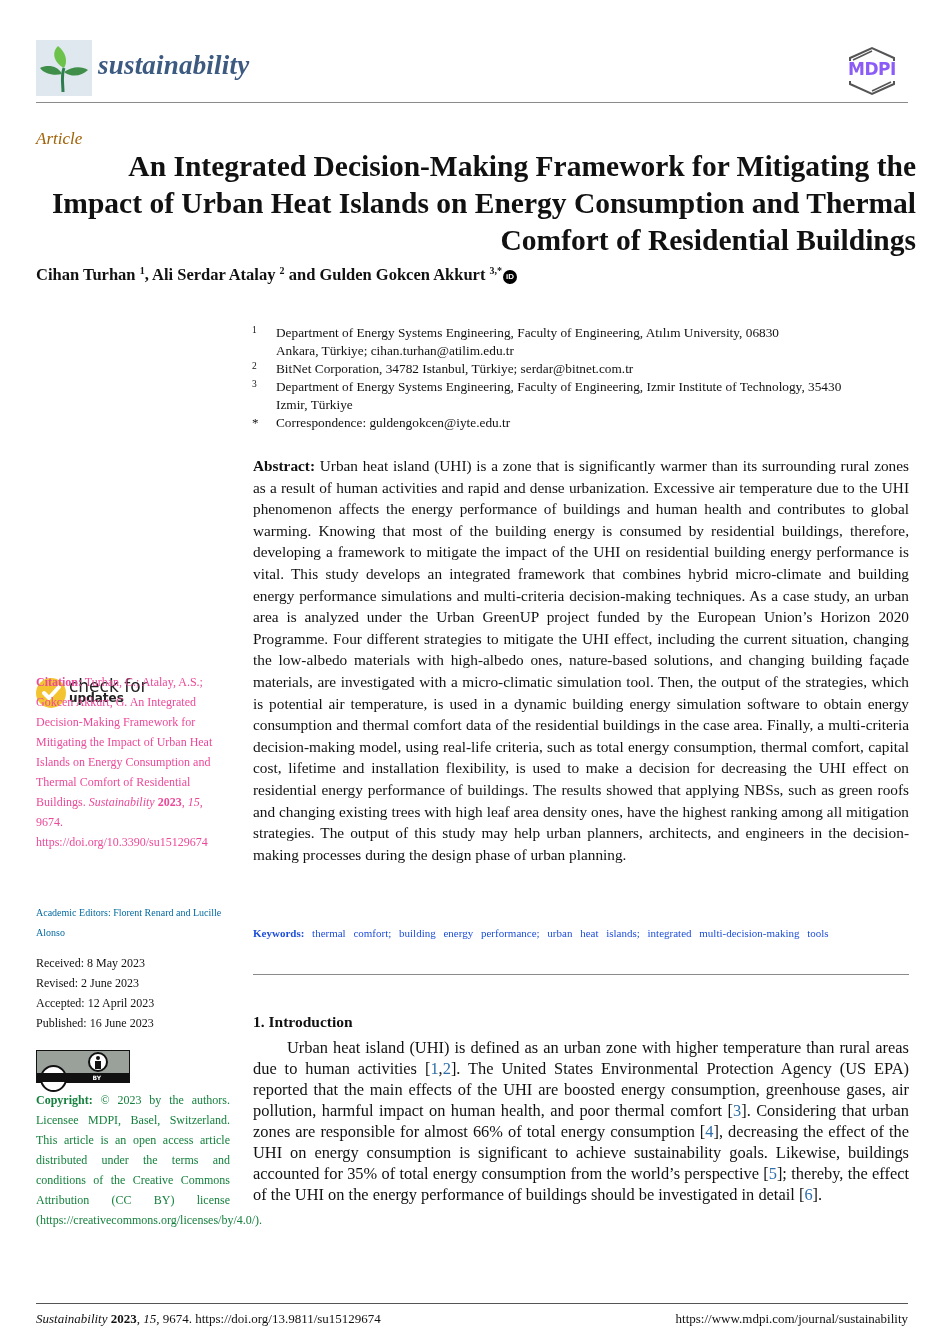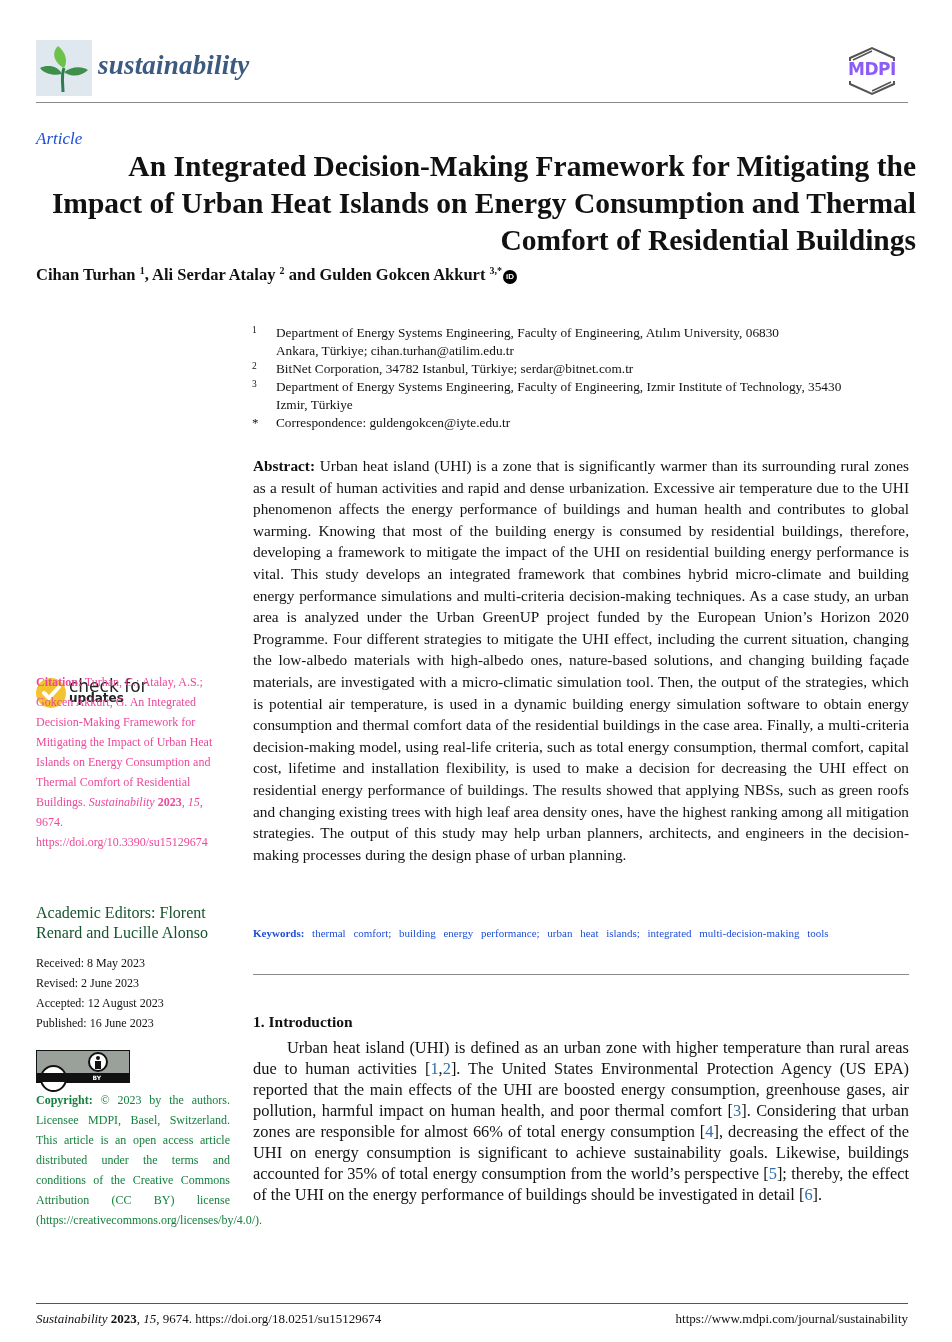--- a/index.html
+++ b/index.html
@@ -7,21 +7,21 @@
     body { position: relative; font-family: "Liberation Serif", "DejaVu Serif", serif; color: #111; }
     .abs { position: absolute; }
 
     
     .logo-box { left: 36px; top: 40px; width: 56px; height: 56px; background: #dfe8ef; }
     .journal-name { left: 98px; top: 50px; font-size: 27px; font-style: italic; font-weight: bold; color: #3d5a80; letter-spacing: 0.2px; }
     .header-rule { left: 36px; top: 102px; width: 872px; height: 1px; background: #8a8a8a; }
     .mdpi-logo { left: 836px; top: 46px; width: 72px; height: 50px; }
 
     
-    .article-type { left: 36px; top: 129px; font-size: 17px; font-style: italic; color: #1d4ed8; }
+    .article-type { left: 36px; top: 129px; font-size: 17px; font-style: italic; color: #a16207; }
     .title { left: 36px; top: 148px; width: 880px; font-size: 29.5px; font-weight: bold; line-height: 37px; color: #111; text-align: right; }
     .authors { left: 36px; top: 265px; font-size: 16.5px; font-weight: bold; color: #111; white-space: nowrap; }
     .authors sup { font-size: 10px; vertical-align: 6px; font-weight: bold; }
     .orcid { display: inline-block; width: 14px; height: 14px; border-radius: 50%; background: #000000; color: #fff; font-family: "Liberation Sans", sans-serif; font-size: 8px; line-height: 14px; text-align: center; vertical-align: 1px; margin-left: 1px; font-weight: bold; }
 
     
     .affil { left: 252px; top: 324px; width: 660px; font-size: 13.3px; line-height: 18px; color: #111; }
     .affil-row { display: flex; }
     .affil-mark { width: 24px; font-size: 9.5px; line-height: 13px; padding-top: 0; flex-shrink: 0; }
     .affil-mark.star { font-size: 13px; line-height: 18px; }
@@ -38,21 +38,21 @@
     .intro { left: 253px; top: 1037px; width: 656px; font-size: 16.4px; line-height: 21px; text-align: justify; color: #111; text-indent: 34px; }
     .ref { color: #2f6ea8; }
 
     
     .cfu { left: 36px; top: 678px; width: 120px; height: 32px; }
     .cfu-circle { position: absolute; left: 0; top: 0; width: 30px; height: 30px; border-radius: 50%; background: #f4c430; }
     .cfu-text { position: absolute; left: 33px; top: 2px; font-family: "DejaVu Sans", sans-serif; line-height: 12px; color: #222; }
     .cfu-l1 { font-size: 17px; }
     .cfu-l2 { font-size: 12px; font-weight: bold; }
     .citation { left: 36px; top: 672px; width: 196px; font-size: 12px; line-height: 20px; color: #ec4899; }
-    .editors { left: 36px; top: 903px; width: 196px; font-size: 16px; line-height: 20px; color: #14532d; }
+    .editors { left: 36px; top: 903px; width: 196px; font-size: 10px; line-height: 20px; color: #0369a1; }
     .dates { left: 36px; top: 953px; width: 196px; font-size: 12px; line-height: 20px; color: #111; }
     .cc-badge { left: 36px; top: 1050px; width: 94px; height: 33px; background: #9aa19a; border: 1px solid #111; }
     .cc-black { position: absolute; left: 0; bottom: 0; width: 100%; height: 9px; background: #111; }
     .cc-by-text { position: absolute; right: 28px; bottom: 0; font-family: "DejaVu Sans", sans-serif; font-size: 6px; color: #fff; line-height: 9px; font-weight: bold; }
     .cc-circle { position: absolute; left: 3px; top: 14px; width: 27px; height: 27px; border-radius: 50%; background: #fff; border: 2.5px solid #111; font-family: "DejaVu Sans", sans-serif; font-weight: bold; font-size: 10px; line-height: 22px; text-align: center; color: #111; }
     .by-circle { position: absolute; left: 51px; top: 1px; width: 20px; height: 20px; border-radius: 50%; background: #fff; border: 2px solid #111; }
     .by-head { position: absolute; left: 6px; top: 2px; width: 4px; height: 4px; border-radius: 50%; background: #111; }
     .by-body { position: absolute; left: 5px; top: 7px; width: 6px; height: 8px; background: #111; }
     .copyright { left: 36px; top: 1090px; width: 194px; font-size: 12px; line-height: 20px; color: #15803d; text-align: justify; }
 
@@ -145,21 +145,21 @@
   <b>2023</b>,
   <i>15</i>,
   <span>9674. https://doi.org/10.3390/su15129674</span>
 </div>
 
 <div class="abs editors">Academic Editors: Florent Renard and Lucille Alonso</div>
 
 <div class="abs dates">
   <div>Received: 8 May 2023</div>
   <div>Revised: 2 June 2023</div>
-  <div>Accepted: 12 August 2023</div>
+  <div>Accepted: 12 April 2023</div>
   <div>Published: 16 June 2023</div>
 </div>
 
 <div class="abs cc-badge">
   <div class="cc-circle">cc</div>
   <div class="by-circle">
     <div class="by-head"></div>
     <div class="by-body"></div>
   </div>
   <div class="cc-black"></div>
@@ -168,15 +168,15 @@
 
 <div class="abs copyright">
   <b>Copyright:</b>
   <span>© 2023 by the authors. Licensee MDPI, Basel, Switzerland. This article is an open access article distributed under the terms and conditions of the Creative Commons Attribution (CC BY) license (https://creativecommons.org/licenses/by/4.0/).</span>
 </div>
 
 <div class="abs footer-rule"></div>
 <div class="abs footer-left">
   <i>Sustainability</i>
   <b>2023</b>,
-  <i>15</i><span>, 9674. https://doi.org/18.0251/su15129674</span>
+  <i>15</i><span>, 9674. https://doi.org/13.9811/su15129674</span>
 </div>
 <div class="abs footer-right">https://www.mdpi.com/journal/sustainability</div>
 
 </body></html>

